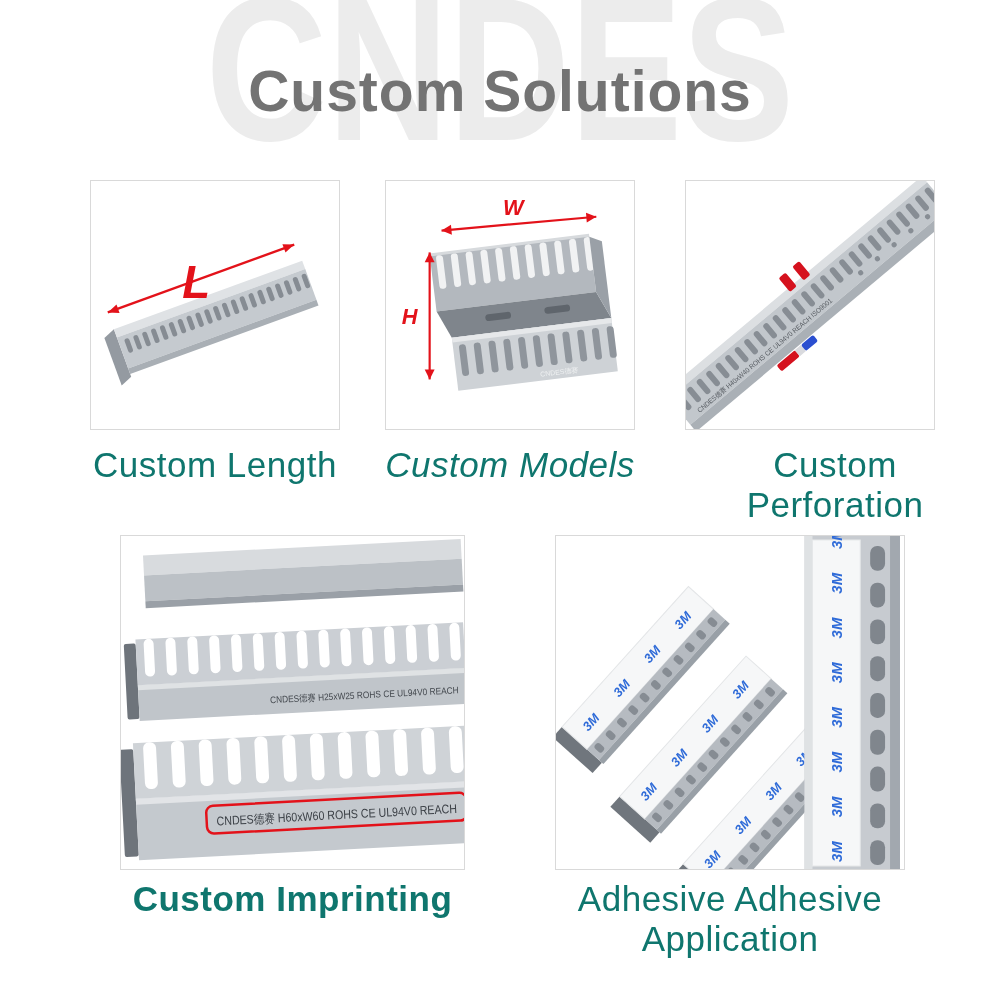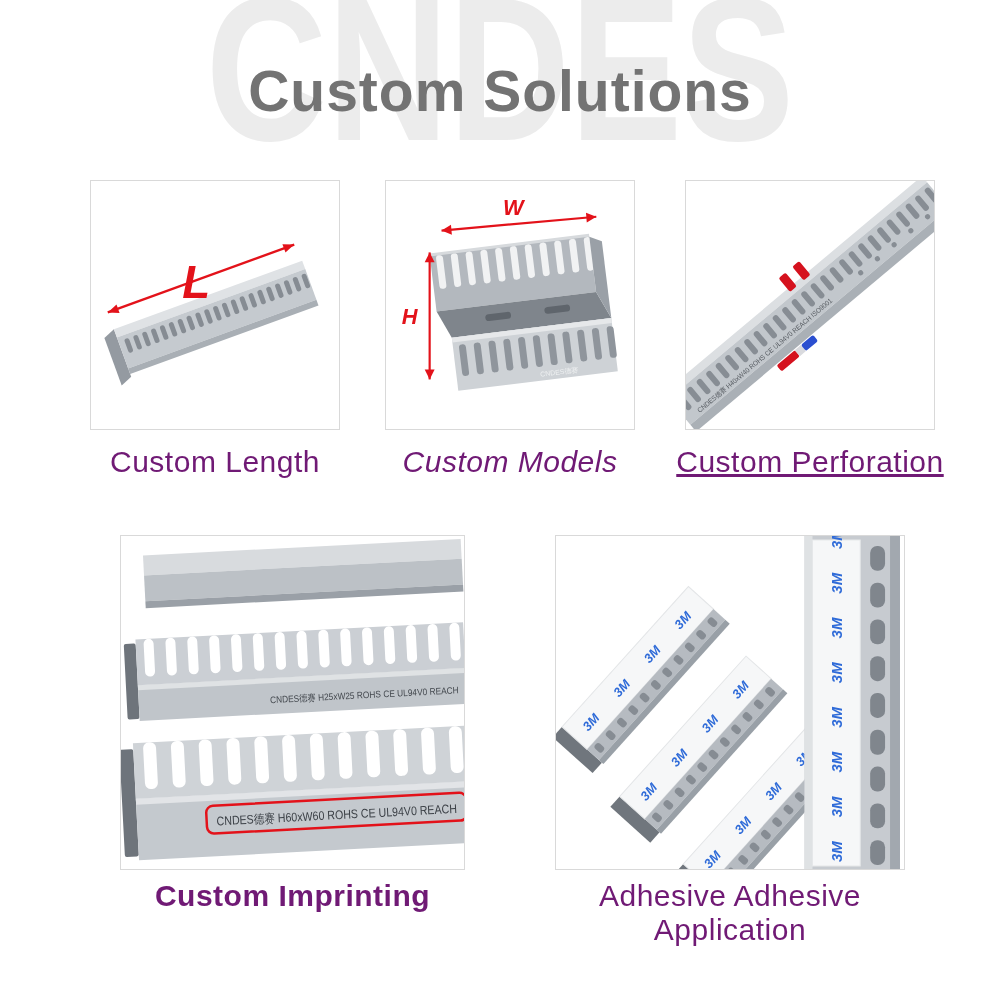--- a/index.html
+++ b/index.html
@@ -30,25 +30,25 @@
   }
   figure.card svg { display:block; width:100%; height:100%; }
   svg text { font-family:"Liberation Sans", sans-serif; }
   #card-length      { left:90px;  top:180px; width:250px; height:250px; }
   #card-models      { left:385px; top:180px; width:250px; height:250px; }
   #card-perforation { left:685px; top:180px; width:250px; height:250px; }
   #card-imprinting  { left:120px; top:535px; width:345px; height:335px; }
   #card-adhesive    { left:555px; top:535px; width:350px; height:335px; }
   .caption {
     position:absolute; z-index:2; text-align:center;
-    font-size:30px; font-weight:400; color:#701a75; letter-spacing:.5px;
+    font-size:35px; font-weight:400; color:#0f766e; letter-spacing:.5px;
   }
   #cap-length      { left:90px;  top:445px; width:250px; }
   #cap-models      { left:385px; top:445px; width:250px;font-style:italic; }
-  #cap-perforation { left:660px; top:445px; width:300px;text-decoration:underline; }
+  #cap-perforation { left:685px; top:445px; width:300px; }
   #cap-imprinting  { left:120px; top:879px; width:345px;font-weight:bold; }
   #cap-adhesive    { left:530px; top:879px; width:400px; }
 </style>
 </head>
 <body>
 
 <div class="page">
 
   <div class="watermark">CNDES</div>
   <h1 class="title">Custom Solutions</h1>

